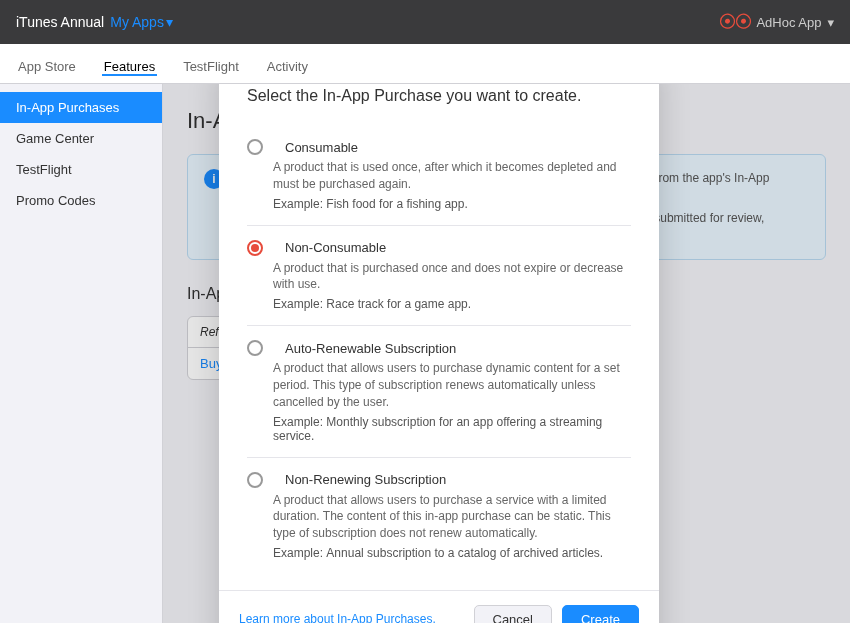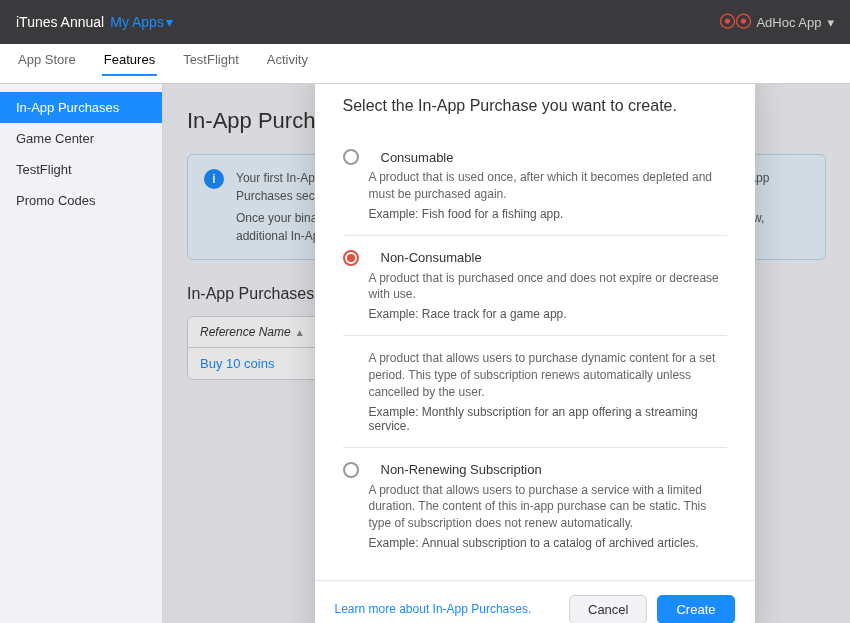--- a/index.html
+++ b/index.html
@@ -23,21 +23,21 @@
     
     .sub-nav {
       background: #fff;
       border-bottom: 1px solid #d1d1d6;
       height: 40px;
       display: flex;
       align-items: center;
       padding: 0 16px;
       gap: 24px;
     }
-    .sub-nav-item { font-size: 13px; color: #666; cursor: pointer; padding: 0 2px; height: 24px; display: flex; align-items: flex-start; border-bottom: 2px solid transparent; }
+    .sub-nav-item { font-size: 13px; color: #666; cursor: pointer; padding: 0 2px; height: 24px; display: flex; align-items: flex-end; border-bottom: 2px solid transparent; }
     .sub-nav-item.active { color: #000000; border-bottom: 2px solid #1a8cff; font-weight: 500; }
 
     
     .layout { display: flex; height: calc(623px - 84px); }
 
     
     .sidebar {
       width: 163px;
       background: #f2f2f7;
       border-right: 1px solid #d1d1d6;
@@ -104,21 +104,21 @@
     .sort-arrow { color: #888; font-size: 10px; }
     .table-row { padding: 8px 12px; font-size: 13px; color: #1a8cff; cursor: pointer; }
 
     
     .modal-overlay {
       position: absolute;
       top: 0; left: 0; right: 0; bottom: 0;
       background: rgba(0,0,0,0.1);
       display: flex;
       align-items: center;
-      justify-content: center;
+      justify-content: flex-start;
       padding-left: 56px;
     }
     .modal {
       background: #fff;
       border-radius: 8px;
       box-shadow: 0 8px 32px rgba(0,0,0,0.18);
       width: 440px;
       overflow: hidden;
     }
     .modal-body { padding: 28px 28px 16px; }
@@ -268,20 +268,24 @@
               <div class="radio-btn selected"></div>
               <span class="option-name selected">Non-Consumable</span>
             </div>
             <div class="option-desc">A product that is purchased once and does not expire or decrease with use.</div>
             <div class="option-example">
               <em>Example: </em><span>Race track for a game app.</span>
             </div>
           </div>
 
           <div class="option-item">
+            <div class="option-header">
+              <div class="radio-btn"></div>
+              <span class="option-name">Auto-Renewable Subscription</span>
+            </div>
             <div class="option-desc">A product that allows users to purchase dynamic content for a set period. This type of subscription renews automatically unless cancelled by the user.</div>
             <div class="option-example">
               <em>Example: </em><span>Monthly subscription for an app offering a streaming service.</span>
             </div>
           </div>
 
           <div class="option-item">
             <div class="option-header">
               <div class="radio-btn"></div>
               <span class="option-name">Non-Renewing Subscription</span>

